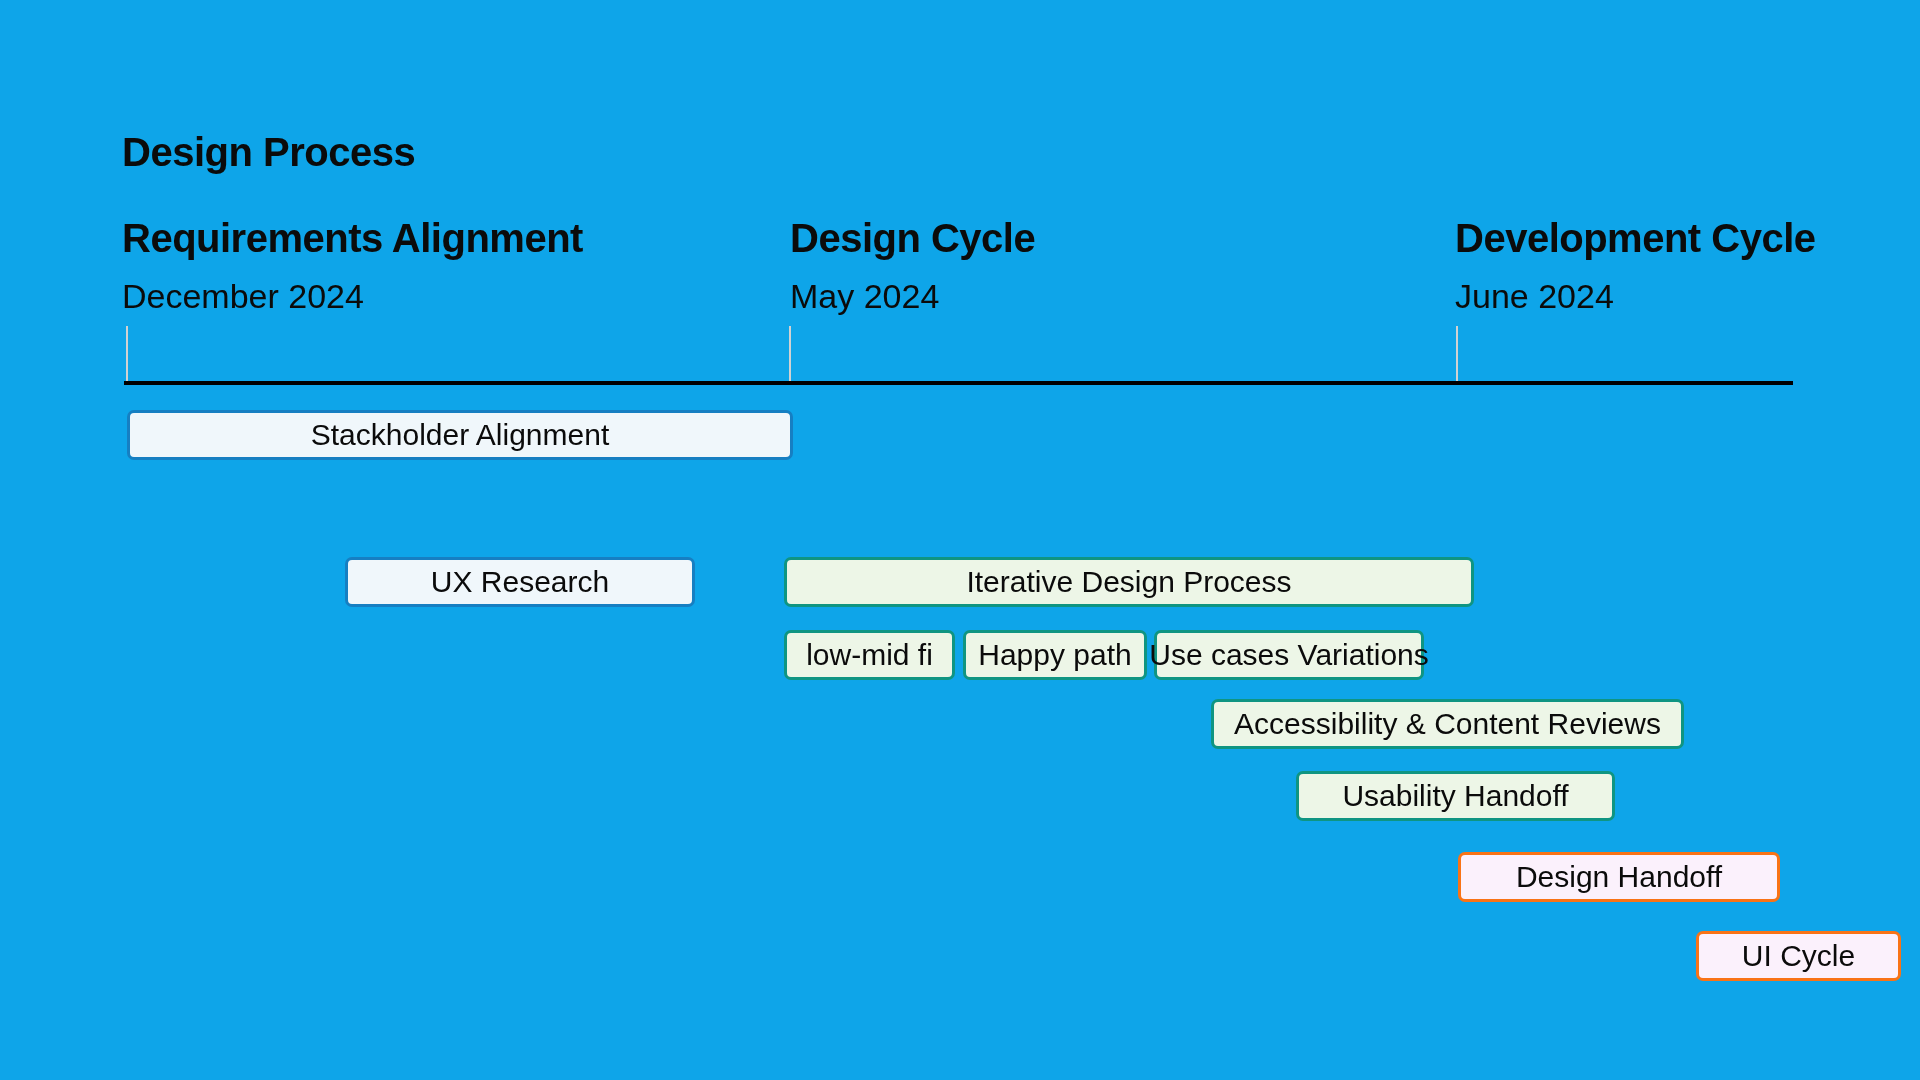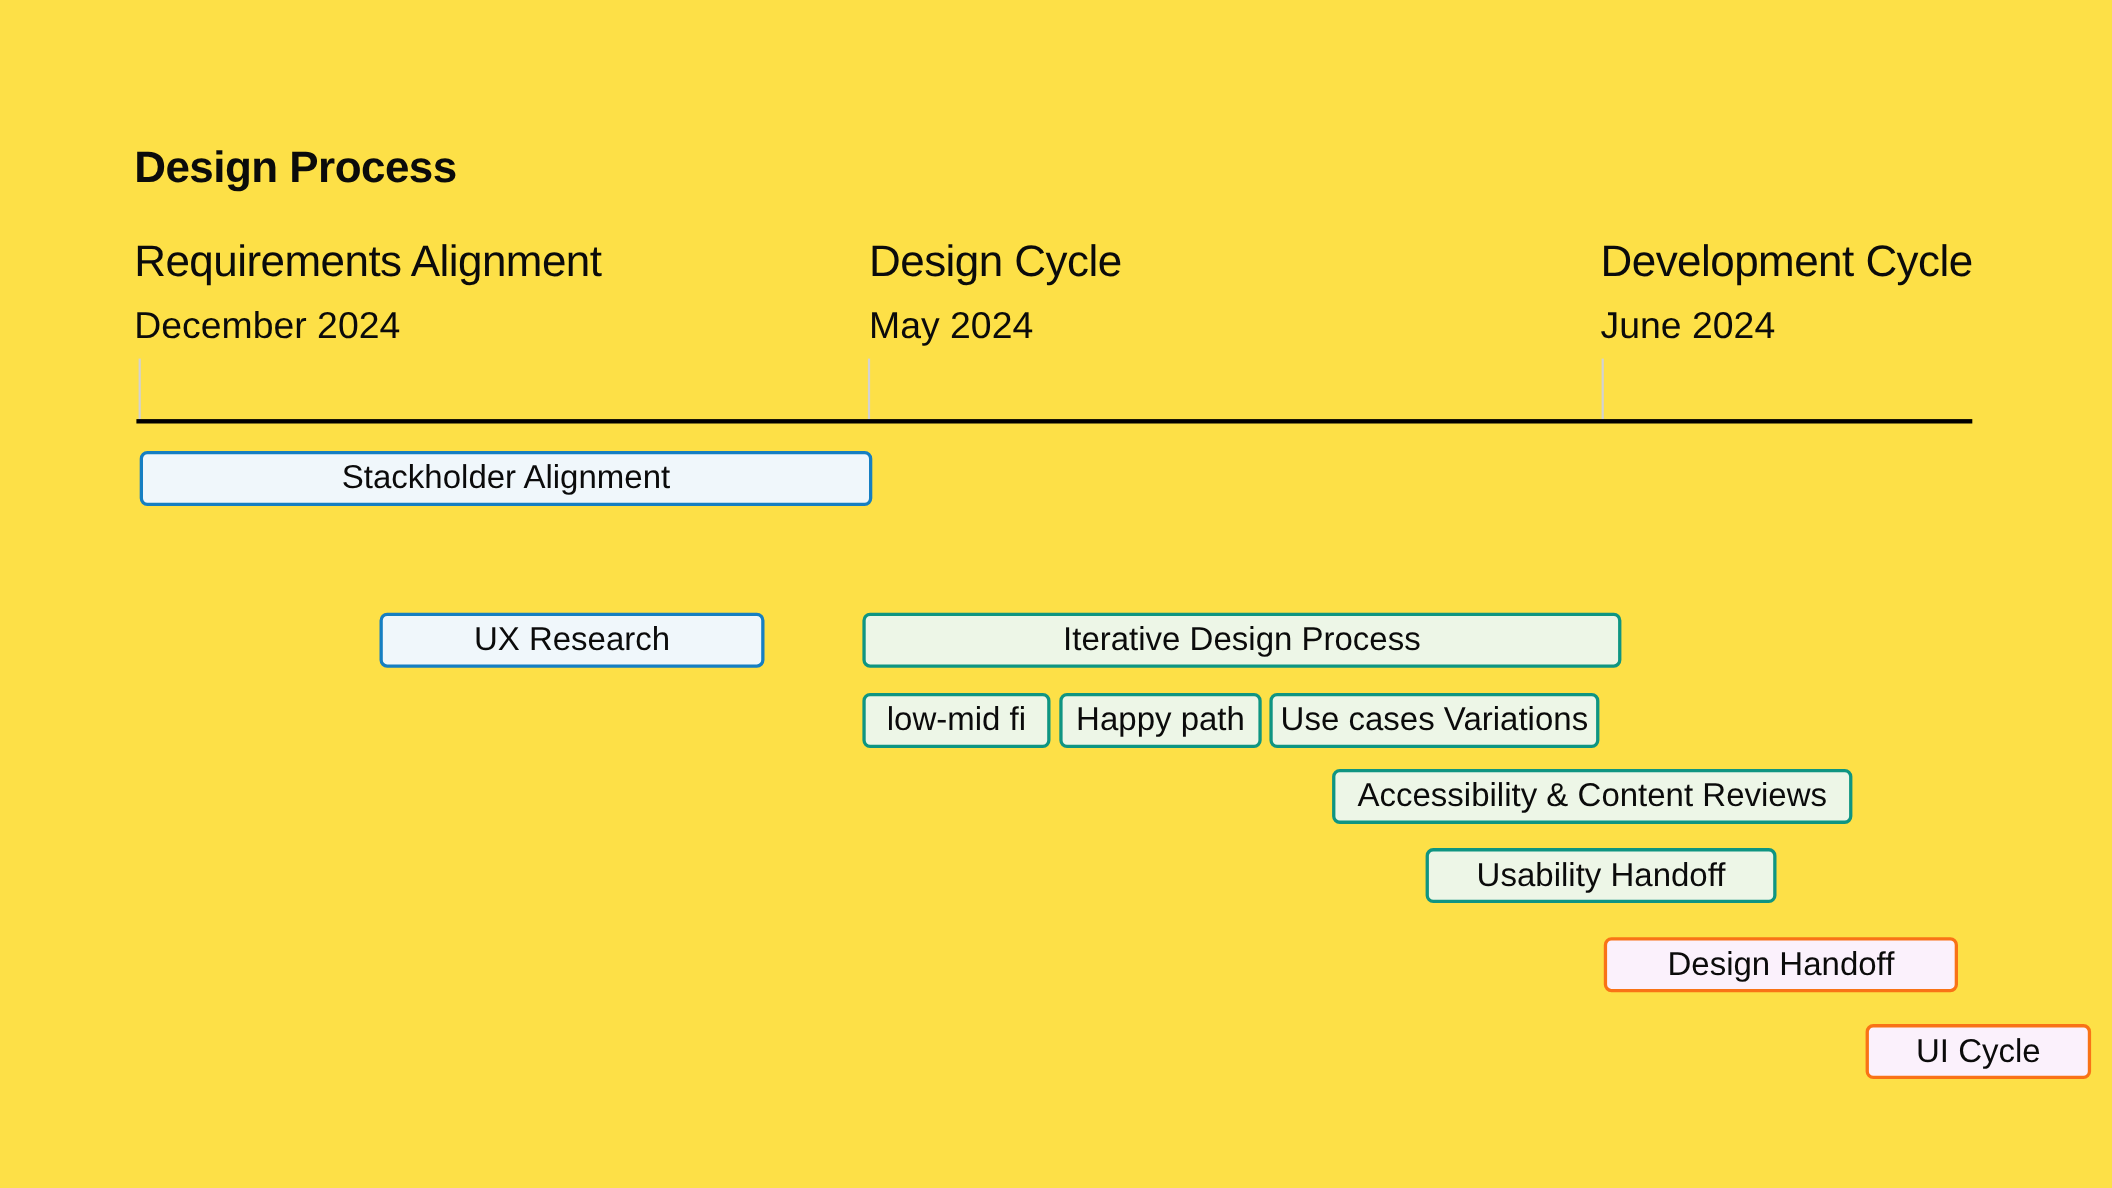--- a/index.html
+++ b/index.html
@@ -1,25 +1,25 @@
 <!DOCTYPE html>
 <html><head>
 <meta charset="utf-8">
 <style>
   html,body{margin:0;padding:0;background:#ffffff;}
   .canvas{
-    position:relative;width:1920px;height:1080px;background:#fde047;overflow:hidden;
+    position:relative;width:1920px;height:1080px;background:#0ea5e9;overflow:hidden;
     font-family:"Liberation Sans",sans-serif;color:#0b0b0b;text-align:center;
   }
   .chart-title{
     position:absolute;left:122px;top:130px;font-size:40px;font-weight:700;
     letter-spacing:-0.5px;white-space:nowrap;
   }
   .phase-name{
-    position:absolute;top:216px;font-size:40px;font-weight:400;
+    position:absolute;top:216px;font-size:40px;font-weight:700;
     letter-spacing:-0.5px;white-space:nowrap;
   }
   .phase-date{
     position:absolute;top:277px;font-size:34px;font-weight:400;white-space:nowrap;
   }
   .tick{
     position:absolute;top:326px;width:2px;height:56px;background:#d2d2d2;
   }
   .axis{
     position:absolute;left:124px;top:381px;width:1669px;height:4px;background:#000000;
@@ -52,19 +52,19 @@
   <div class="tick" style="left:126px"></div>
   <div class="tick" style="left:789px"></div>
   <div class="tick" style="left:1456px"></div>
   <div class="axis"></div>
 
   <div class="bar blue" style="left:127px;  top:410px; width:666px">Stackholder Alignment</div>
   <div class="bar blue" style="left:345px;  top:557px; width:350px">UX Research</div>
   <div class="bar green" style="left:784px;  top:557px; width:690px">Iterative Design Process</div>
   <div class="bar green" style="left:784px;  top:630px; width:171px">low-mid fi</div>
   <div class="bar green" style="left:963px;  top:630px; width:184px">Happy path</div>
-  <div class="bar green" style="left:1154px; top:630px; width:300px">Use cases Variations</div>
+  <div class="bar green" style="left:1154px; top:630px; width:270px">Use cases Variations</div>
   <div class="bar green" style="left:1211px; top:699px; width:473px">Accessibility &amp; Content Reviews</div>
   <div class="bar green" style="left:1296px; top:771px; width:319px">Usability Handoff</div>
   <div class="bar purple" style="left:1458px; top:852px; width:322px">Design Handoff</div>
   <div class="bar purple" style="left:1696px; top:931px; width:205px">UI Cycle</div>
 
 </div>
 
 </body></html>

